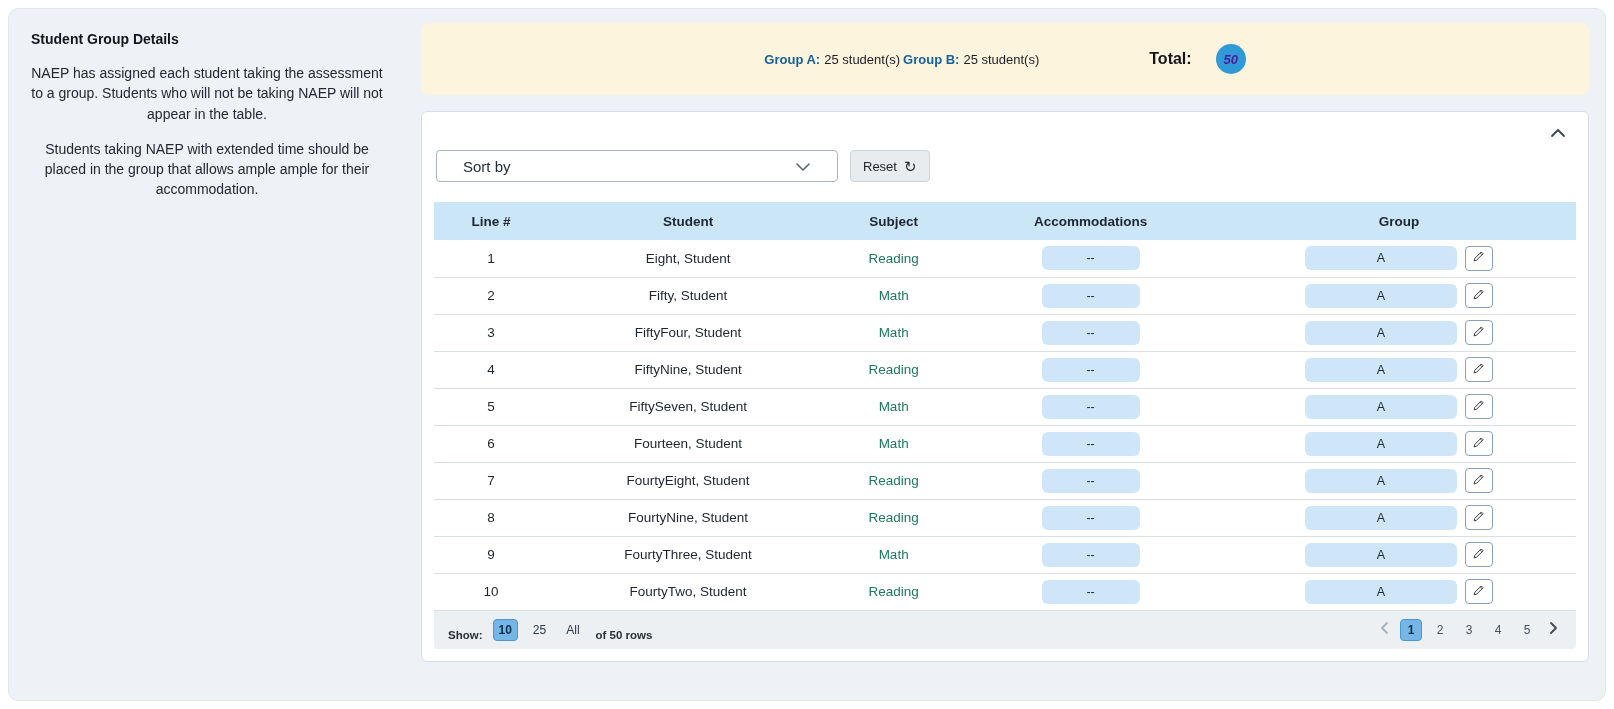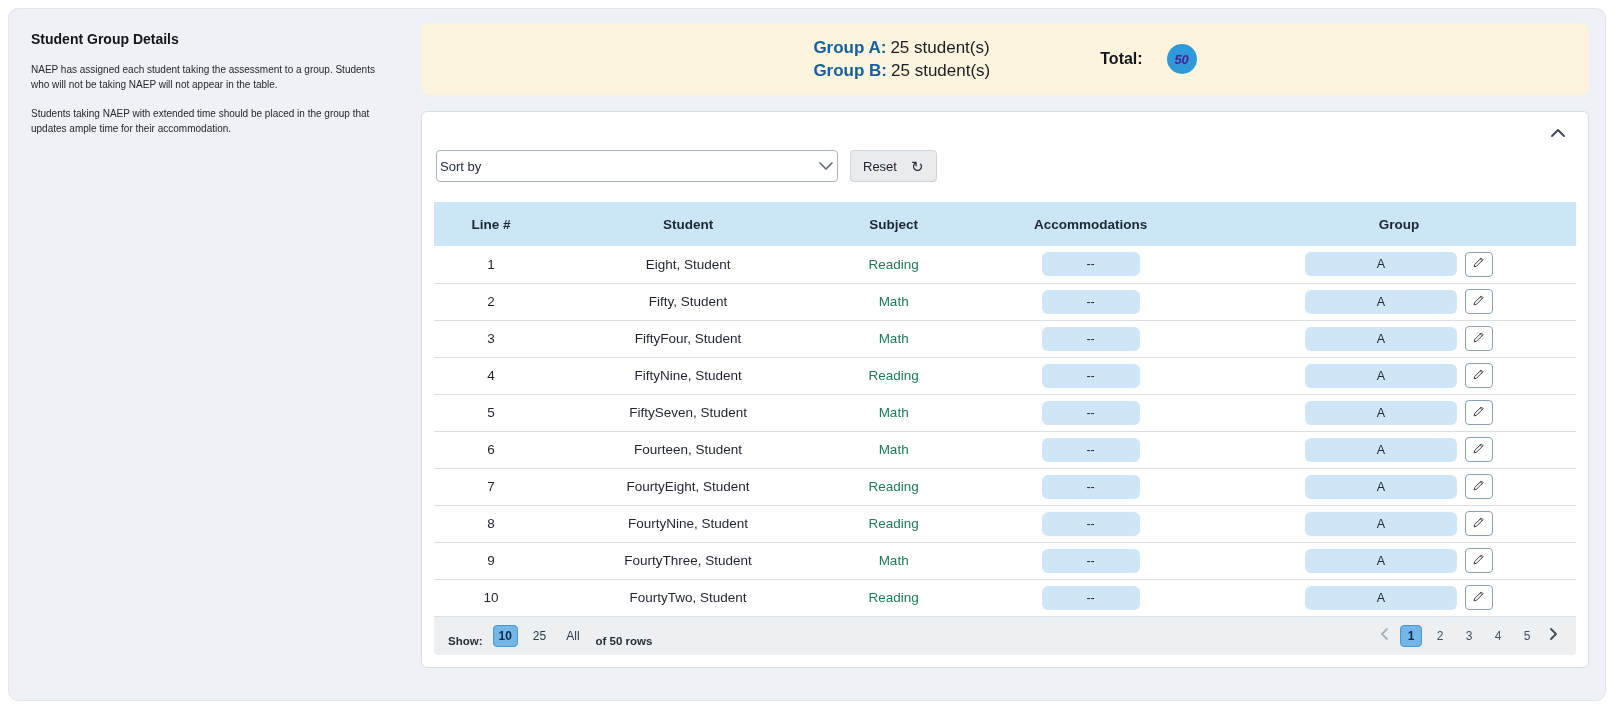--- a/index.html
+++ b/index.html
@@ -15,32 +15,32 @@
     position: absolute; left: 8px; top: 8px; right: 8px; bottom: 8px;
     background: #eef1f6;
     border: 1px solid #e2e6ec;
     border-radius: 10px;
     display: flex;
     overflow: hidden;
   }
   
   .sidebar { width: 400px; padding: 22px 26px 20px 22px; flex-shrink: 0; }
   .sidebar h2 { margin: 0 0 16px 0; font-size: 14px; font-weight: bold; color: #14141c; }
-  .sidebar p { margin: 0 0 15px 0; font-size: 10px; line-height: 1.45; color: #27272f; }
+  .sidebar p { margin: 0 0 15px 0; font-size: 14px; line-height: 1.45; color: #27272f; text-align: center; }
   
   .main { flex: 1; padding: 14px 16px 14px 12px; }
   .banner {
     background: var(--banner-bg, #fcf4dc);
     border-radius: 8px;
     height: 72px;
     display: flex; align-items: center; justify-content: center;
     gap: 110px;
     margin-bottom: 16px;
   }
-  .banner-groups { display: flex; flex-direction: column; gap: 3px; font-size: 17px; color: #1d1d24; justify-content: space-between; }
+  .banner-groups { display: flex; flex-direction: row; gap: 3px; font-size: 13px; color: #1d1d24; justify-content: space-between; }
   .banner-groups .group-label { color: var(--group-label, #15619f); font-weight: bold; margin-right: 4px; }
   .banner-total { display: flex; align-items: center; gap: 24px; font-size: 16px; font-weight: bold; color: #15151c; }
   .total-badge {
     width: 30px; height: 30px; border-radius: 50%;
     background: var(--accent, #2f9ad7);
     color: #4c1d95; font-size: 13px; font-weight: bold;
     display: flex; align-items: center; justify-content: center; font-style: italic;
   }
   
   .card {
@@ -53,41 +53,41 @@
   .collapse-btn {
     position: absolute; top: 10px; right: 18px;
     background: none; border: none; padding: 4px; cursor: pointer;
   }
   .controls { display: flex; align-items: center; gap: 12px; margin: 26px 2px 20px 2px; }
   .select {
     width: 402px; height: 32px;
     border: 1px solid #a9b4c0; border-radius: 4px;
     background: #fff;
     display: flex; align-items: center; justify-content: space-between;
-    padding: 0 3px;
-    font-size: 13px; color: #1f2937;
+    padding: 0 26px;
+    font-size: 15px; color: #1f2937;
     cursor: pointer;
   }
   .reset-btn {
     height: 32px;
     background: #e9ecef;
     border: 1px solid #ced4da;
     border-radius: 4px;
     padding: 0 12px;
     font-size: 13px; color: #212529;
-    display: flex; align-items: center; gap: 14px;
+    display: flex; align-items: center; gap: 7px;
     cursor: pointer;
     font-family: inherit;
   }
   .reset-icon { font-size: 15px; line-height: 1; color: #2b2f33; }
   
   table { width: 100%; border-collapse: collapse; }
   thead th {
     background: var(--header-bg, #cbe6f6);
-    height: 44px;
+    height: 38px;
     font-size: 13.5px; font-weight: bold; color: #1d2633;
     text-align: center;
   }
   th:nth-child(1), td:nth-child(1) { width: 10%; }
   th:nth-child(2), td:nth-child(2) { width: 24.5%; }
   th:nth-child(3), td:nth-child(3) { width: 11.5%; }
   th:nth-child(4), td:nth-child(4) { width: 23%; }
   th:nth-child(5), td:nth-child(5) { width: 31%; }
   tbody td {
     height: 37px;
@@ -156,21 +156,21 @@
   }
 </style>
 </head>
 <body>
 
 <div class="page">
 
   <aside class="sidebar">
     <h2>Student Group Details</h2>
     <p>NAEP has assigned each student taking the assessment to a group. Students who will not be taking NAEP will not appear in the table.</p>
-    <p>Students taking NAEP with extended time should be placed in the group that updates ample time for their accommodation.</p>
+    <p>Students taking NAEP with extended time should be placed in the group that allows ample ample for their accommodation.</p>
   </aside>
 
   <main class="main">
 
     <div class="banner">
       <div class="banner-groups">
         <div>
           <span class="group-label">Group A:</span><span>25 student(s)</span>
         </div>
         <div>

